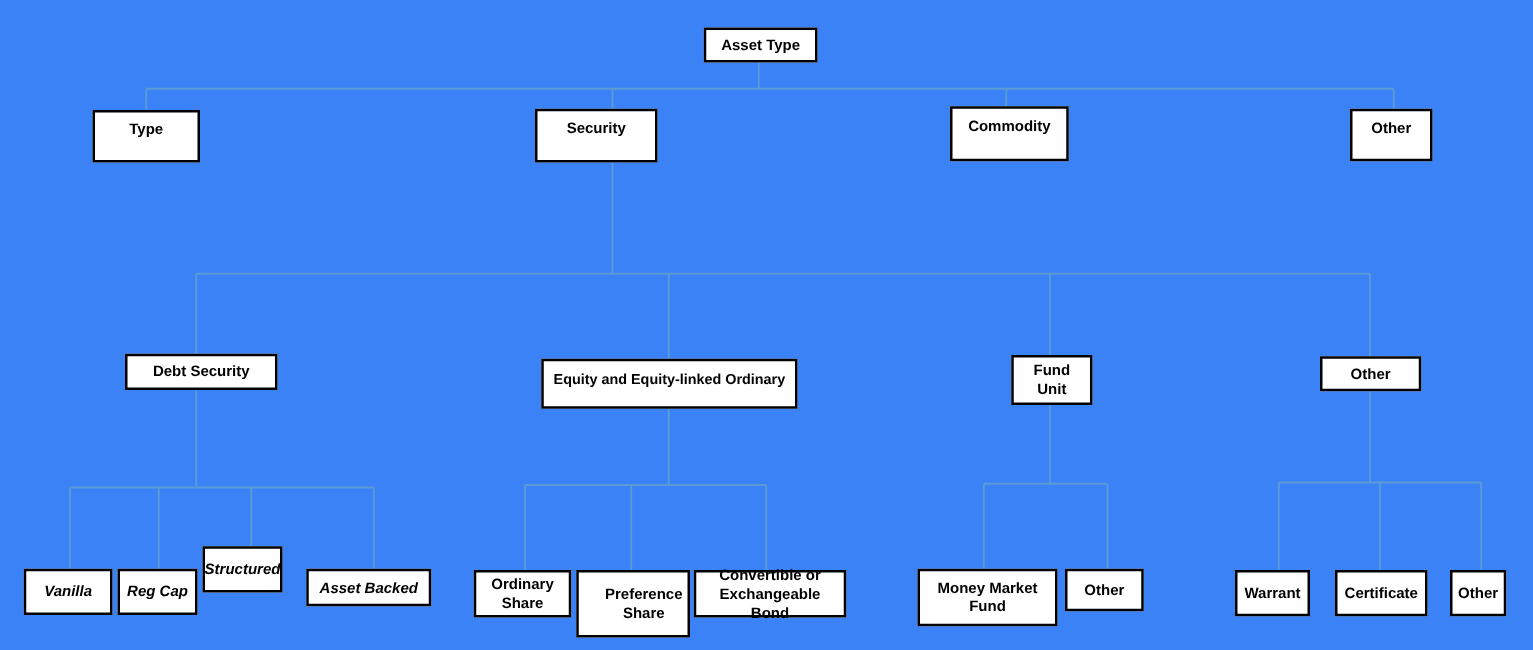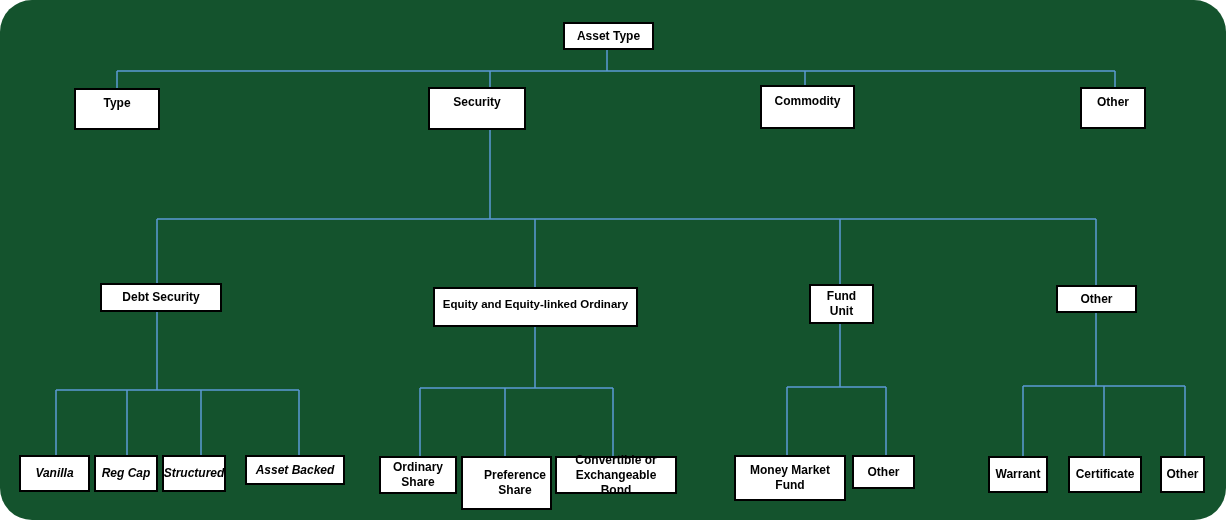--- a/index.html
+++ b/index.html
@@ -1,23 +1,22 @@
 <!DOCTYPE html>
 <html><head>
 <meta charset="utf-8">
 <style>
   html, body { margin: 0; padding: 0; background: #ffffff; }
   #stage {
     position: relative;
     width: 1226px;
     height: 520px;
-    background: #14532d;
+    background: #3b82f6;
     font-family: "Liberation Sans", sans-serif;
     overflow: hidden;
-    border-radius: 32px;
   }
   #connector-layer {
     position: absolute;
     left: 0; top: 0;
     width: 1226px; height: 520px;
   }
   .node {
     position: absolute;
     box-sizing: border-box;
     border: 2px solid #000000;
@@ -61,21 +60,21 @@
   <div class="node up" style="left:760px; top:85px; width:95px; height:44px;">Commodity</div>
   <div class="node up" style="left:1080px; top:87px; width:66px; height:42px;">Other</div>
 
   <div class="node" style="left:100px; top:283px; width:122px; height:29px;">Debt Security</div>
   <div class="node nowrap up2" style="left:433px; top:287px; width:205px; height:40px;">Equity and Equity-linked Ordinary</div>
   <div class="node padx" style="left:809px; top:284px; width:65px; height:40px;">Fund Unit</div>
   <div class="node" style="left:1056px; top:285px; width:81px; height:28px;">Other</div>
 
   <div class="node italic" style="left:19px; top:455px; width:71px; height:37px;">Vanilla</div>
   <div class="node italic" style="left:94px; top:455px; width:64px; height:37px;">Reg Cap</div>
-  <div class="node italic" style="left:162px; top:455px; width:64px; height:37px;">Structured</div>
+  <div class="node italic" style="left:162px; top:437px; width:64px; height:37px;">Structured</div>
   <div class="node italic" style="left:245px; top:455px; width:100px; height:30px;">Asset Backed</div>
 
   <div class="node" style="left:379px; top:456px; width:78px; height:38px;">Ordinary Share</div>
   <div class="node" style="left:461px; top:456px; width:91px; height:54px;padding-left:20px;">Preference Share</div>
   <div class="node" style="left:555px; top:456px; width:122px; height:38px;">Convertible or Exchangeable Bond</div>
 
   <div class="node" style="left:734px; top:455px; width:112px; height:46px;">Money Market Fund</div>
   <div class="node" style="left:852px; top:455px; width:63px; height:34px;">Other</div>
 
   <div class="node" style="left:988px; top:456px; width:60px; height:37px;">Warrant</div>

